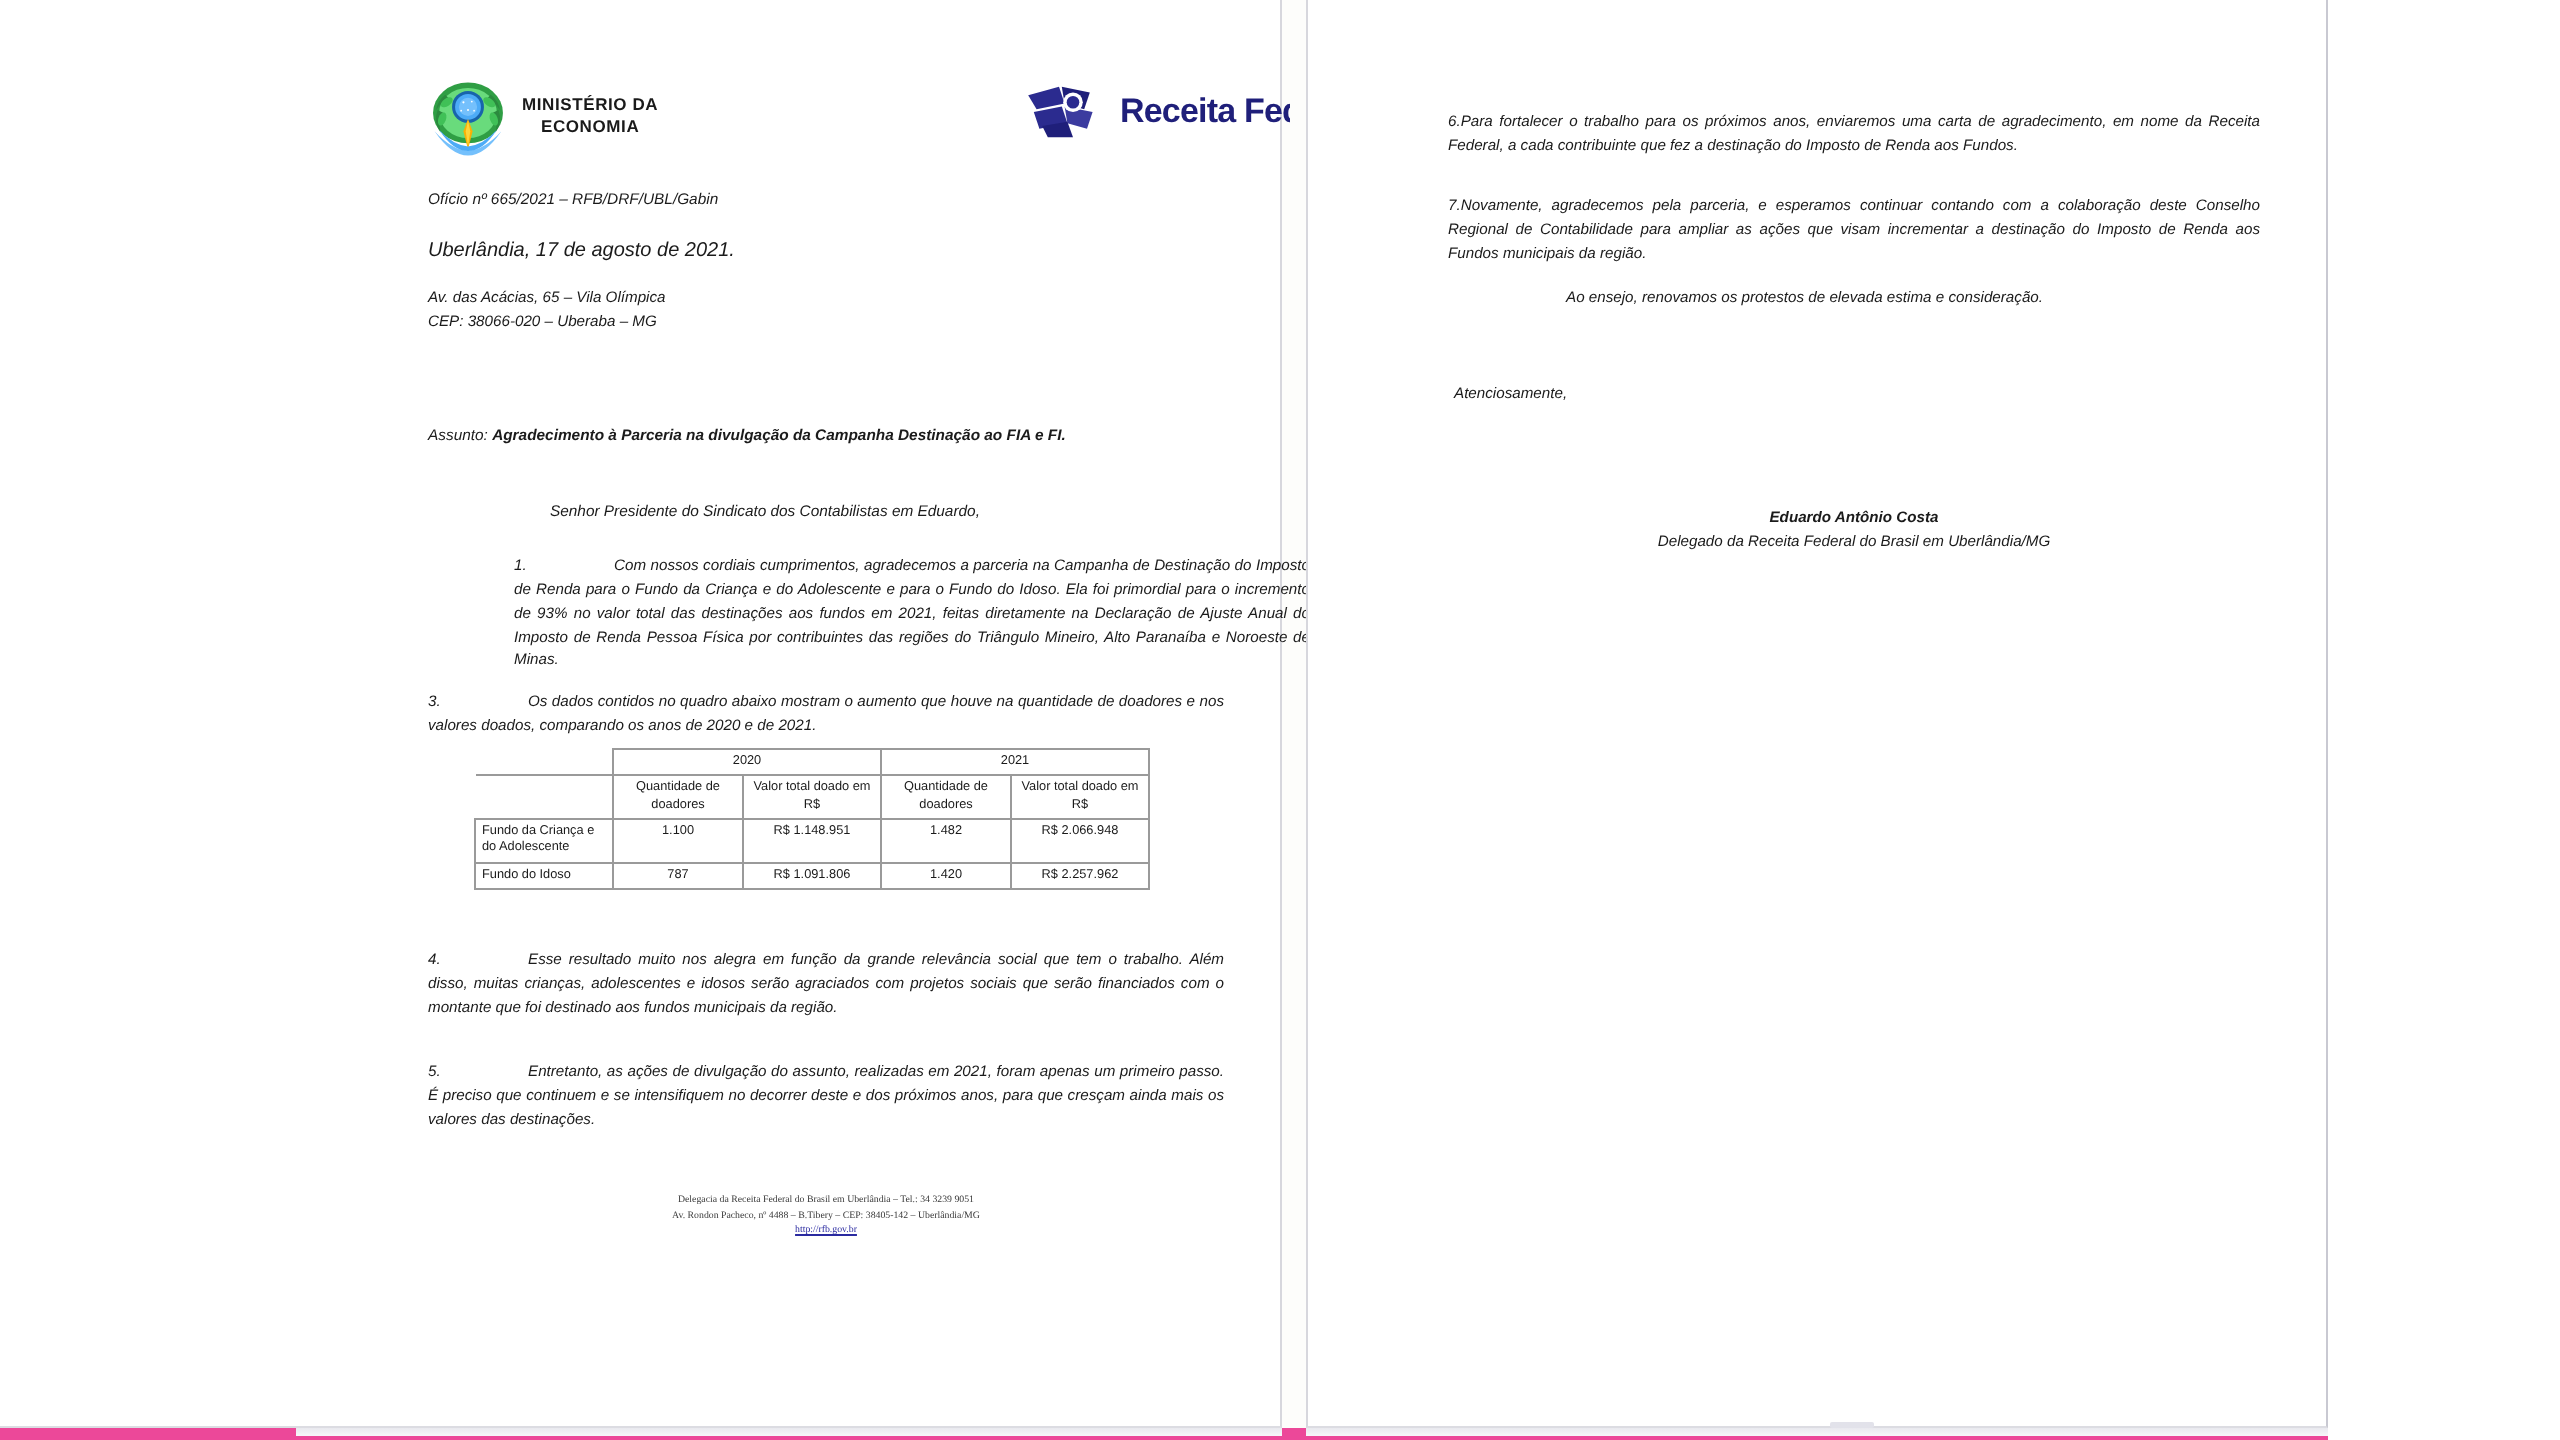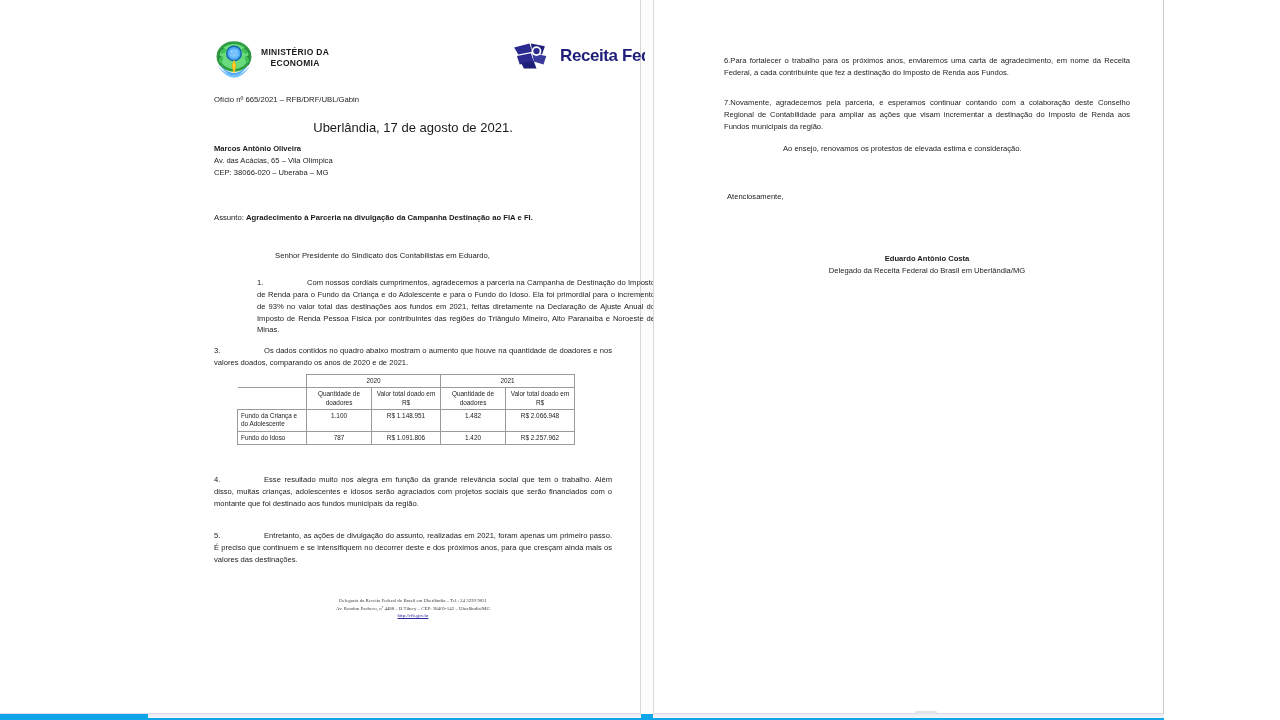--- a/index.html
+++ b/index.html
@@ -11,21 +11,21 @@
     height: 720px;
     overflow: hidden;
     font-family: "Liberation Sans", sans-serif;
     color: #1b1b1b;
   }
 
   .viewport {
     position: relative;
     width: 1280px;
     height: 720px;
-    background: #0ea5e9;
+    background: #ec4899;
   }
 
   
   .page {
     position: absolute;
     background: #ffffff;
     box-sizing: border-box;
   }
 
   .page-1 {
@@ -128,34 +128,35 @@
     white-space: nowrap;
     font-family: "Liberation Sans", sans-serif;
   }
 
   
   .doc-text {
     position: absolute;
     font-size: 7.6px;
     line-height: 1.52;
     color: #1b1b1b;
+    font-style: italic;
   }
 
   .oficio-line {
     left: 214px;
     top: 94px;
     font-size: 7.7px;
   }
 
   .place-date {
     left: 214px;
     top: 118px;
     width: 398px;
-    text-align: center;
-    font-size: 13px;
+    text-align: left;
+    font-size: 10px;
   }
 
   .addressee {
     left: 214px;
     top: 143px;
     width: 400px;
     line-height: 1.58;
   }
   .addressee .bold { font-weight: bold; }
 
@@ -338,21 +339,20 @@
       </div>
       <div class="rf-word">Receita Federa</div>
     </div>
   </div>
 
   <div class="doc-text oficio-line">Ofício nº 665/2021 – RFB/DRF/UBL/Gabin</div>
 
   <div class="doc-text place-date">Uberlândia, 17 de agosto de 2021.</div>
 
   <div class="doc-text addressee">
-    <div class="bold">Marcos Antônio Oliveira</div>
     <div>Av. das Acácias, 65 – Vila Olímpica</div>
     <div>CEP: 38066-020   – Uberaba – MG</div>
   </div>
 
   <div class="doc-text assunto">
     <span>Assunto: </span><span class="bold">Agradecimento à Parceria na divulgação da Campanha Destinação ao FIA e FI.</span>
   </div>
 
   <div class="doc-text greeting">Senhor Presidente do Sindicato dos Contabilistas em Eduardo,</div>
 

